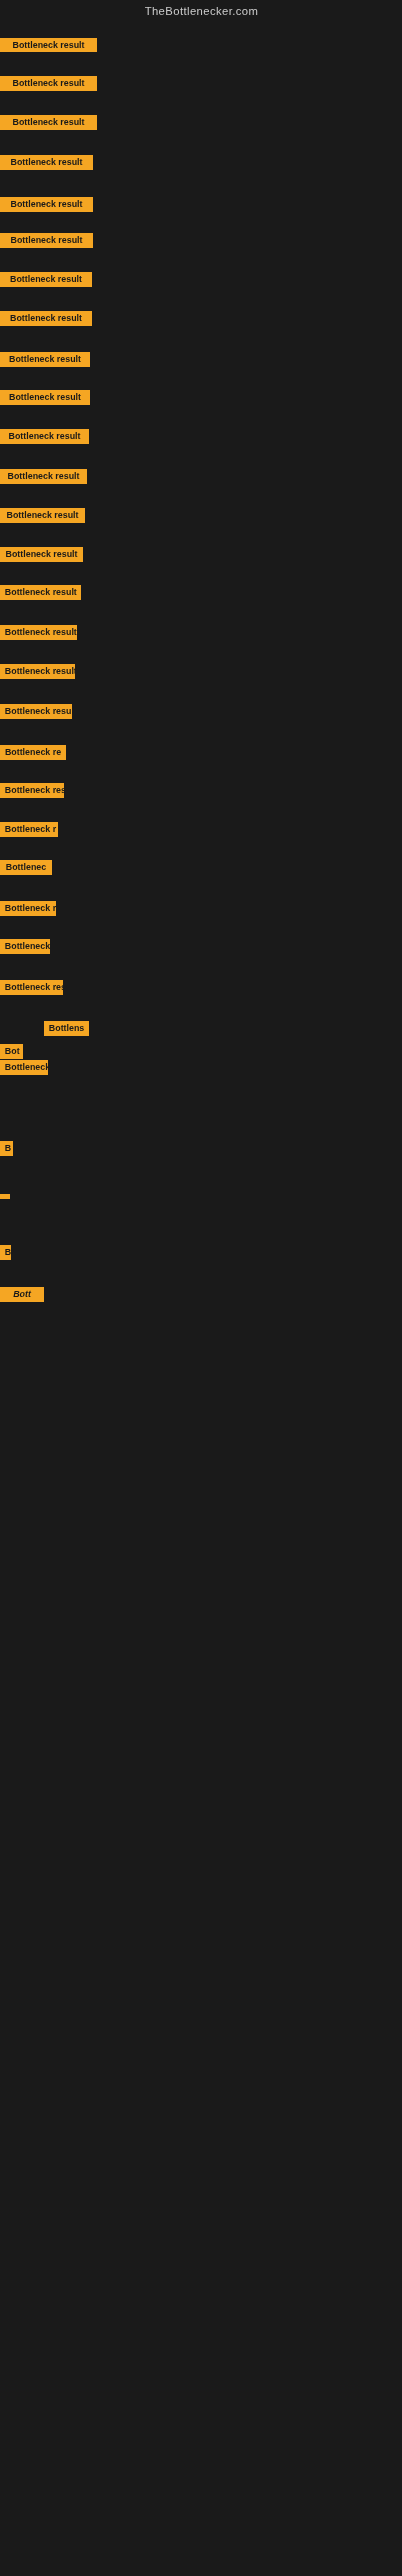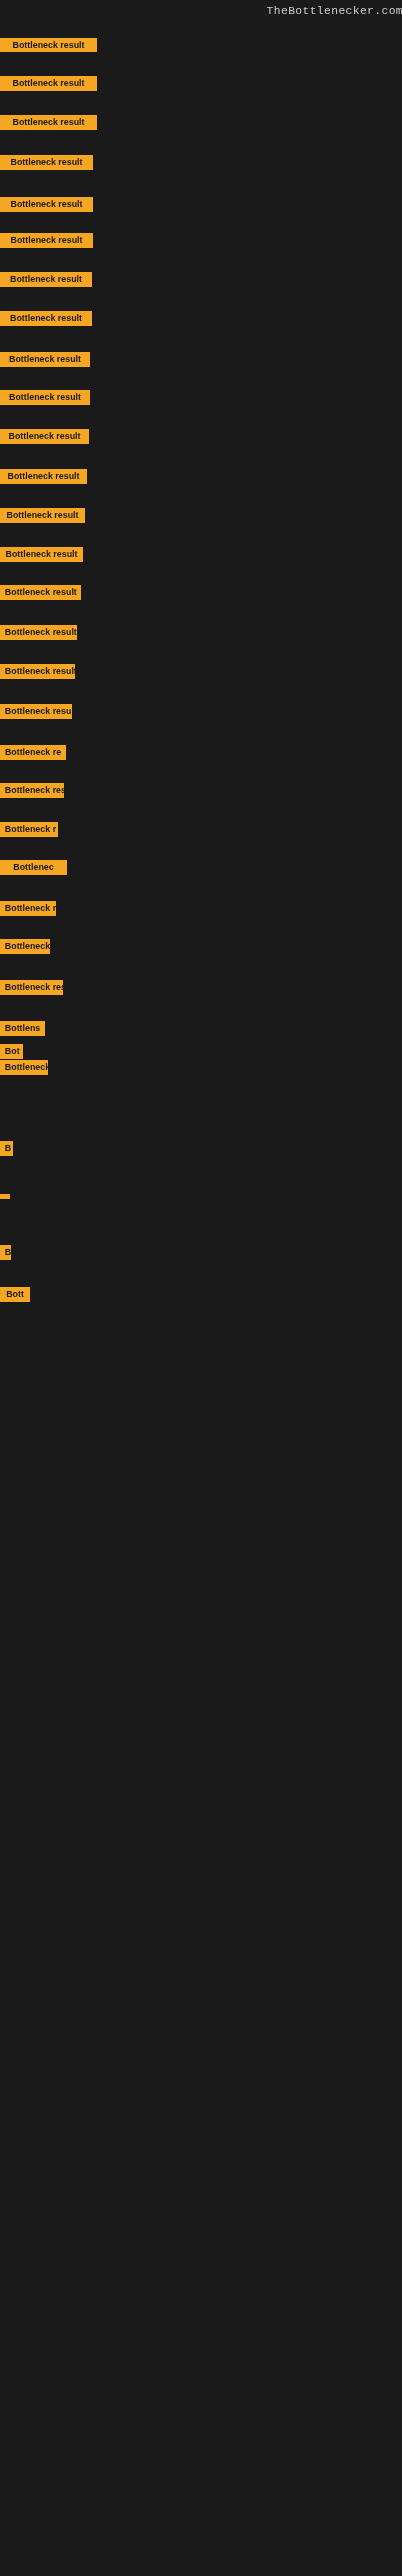--- a/index.html
+++ b/index.html
@@ -8,26 +8,25 @@
       box-sizing: border-box;
     }
     body {
       background-color: #1a1a1a;
       width: 403px;
       min-height: 2576px;
       font-family: Arial, sans-serif;
       position: relative;
     }
     .site-title {
-      text-align: right;
+      text-align: center;
       color: #cccccc;
       font-size: 11.3px;
       padding: 4.8px 0 3.2px 0;
       letter-spacing: 0.4px;
-      font-family: Liberation Mono, monospace;
     }
     .bottleneck-item {
       position: absolute;
       left: 0;
       display: flex;
       align-items: center;
       text-align: center;
     }
     .bottleneck-label {
       background-color: #f5a623;
@@ -103,46 +102,46 @@
     <div class="bottleneck-item" style="top: 725px;">
       <span class="bottleneck-label" style="width: 66px;">Bottleneck re</span>
     </div>
     <div class="bottleneck-item" style="top: 763px;">
       <span class="bottleneck-label" style="width: 64px;">Bottleneck result</span>
     </div>
     <div class="bottleneck-item" style="top: 802px;">
       <span class="bottleneck-label" style="width: 58px;">Bottleneck r</span>
     </div>
     <div class="bottleneck-item" style="top: 840px;">
-      <span class="bottleneck-label" style="width: 67px;">Bottlenec</span>
+      <span class="bottleneck-label" style="width: 52px;">Bottlenec</span>
     </div>
     <div class="bottleneck-item" style="top: 881px;">
       <span class="bottleneck-label" style="width: 56px;">Bottleneck r</span>
     </div>
     <div class="bottleneck-item" style="top: 919px;">
       <span class="bottleneck-label" style="width: 50px;">Bottleneck</span>
     </div>
     <div class="bottleneck-item" style="top: 960px;">
       <span class="bottleneck-label" style="width: 63px;">Bottleneck res</span>
     </div>
-    <div class="bottleneck-item" style="top: 1001px;">
+    <div class="bottleneck-item" style="top: 1001px; margin-left: 44px;">
       <span class="bottleneck-label" style="width: 45px;">Bottlens</span>
     </div>
     <div class="bottleneck-item" style="top: 1040px;">
       <span class="bottleneck-label" style="width: 48px;">Bottleneck</span>
     </div>
     <div class="bottleneck-item" style="top: 1024px;">
       <span class="bottleneck-label" style="width: 22.5px;">Bot</span>
     </div>
     <div class="bottleneck-item" style="top: 1121px;">
       <span class="bottleneck-label" style="width: 13px;">B</span>
     </div>
     <div class="bottleneck-item" style="top: 1174px;">
       <span class="bottleneck-label" style="width: 6.4px;"></span>
     </div>
     <div class="bottleneck-item" style="top: 1225px;">
       <span class="bottleneck-label" style="width: 11.3px;">B</span>
     </div>
     <div class="bottleneck-item" style="top: 1267px;">
-      <span class="bottleneck-label" style="width: 30px;">Bott</span>
+      <span class="bottleneck-label" style="width: 44px; font-style: italic;">Bott</span>
     </div>
   </div>
 
 
 </body></html>

